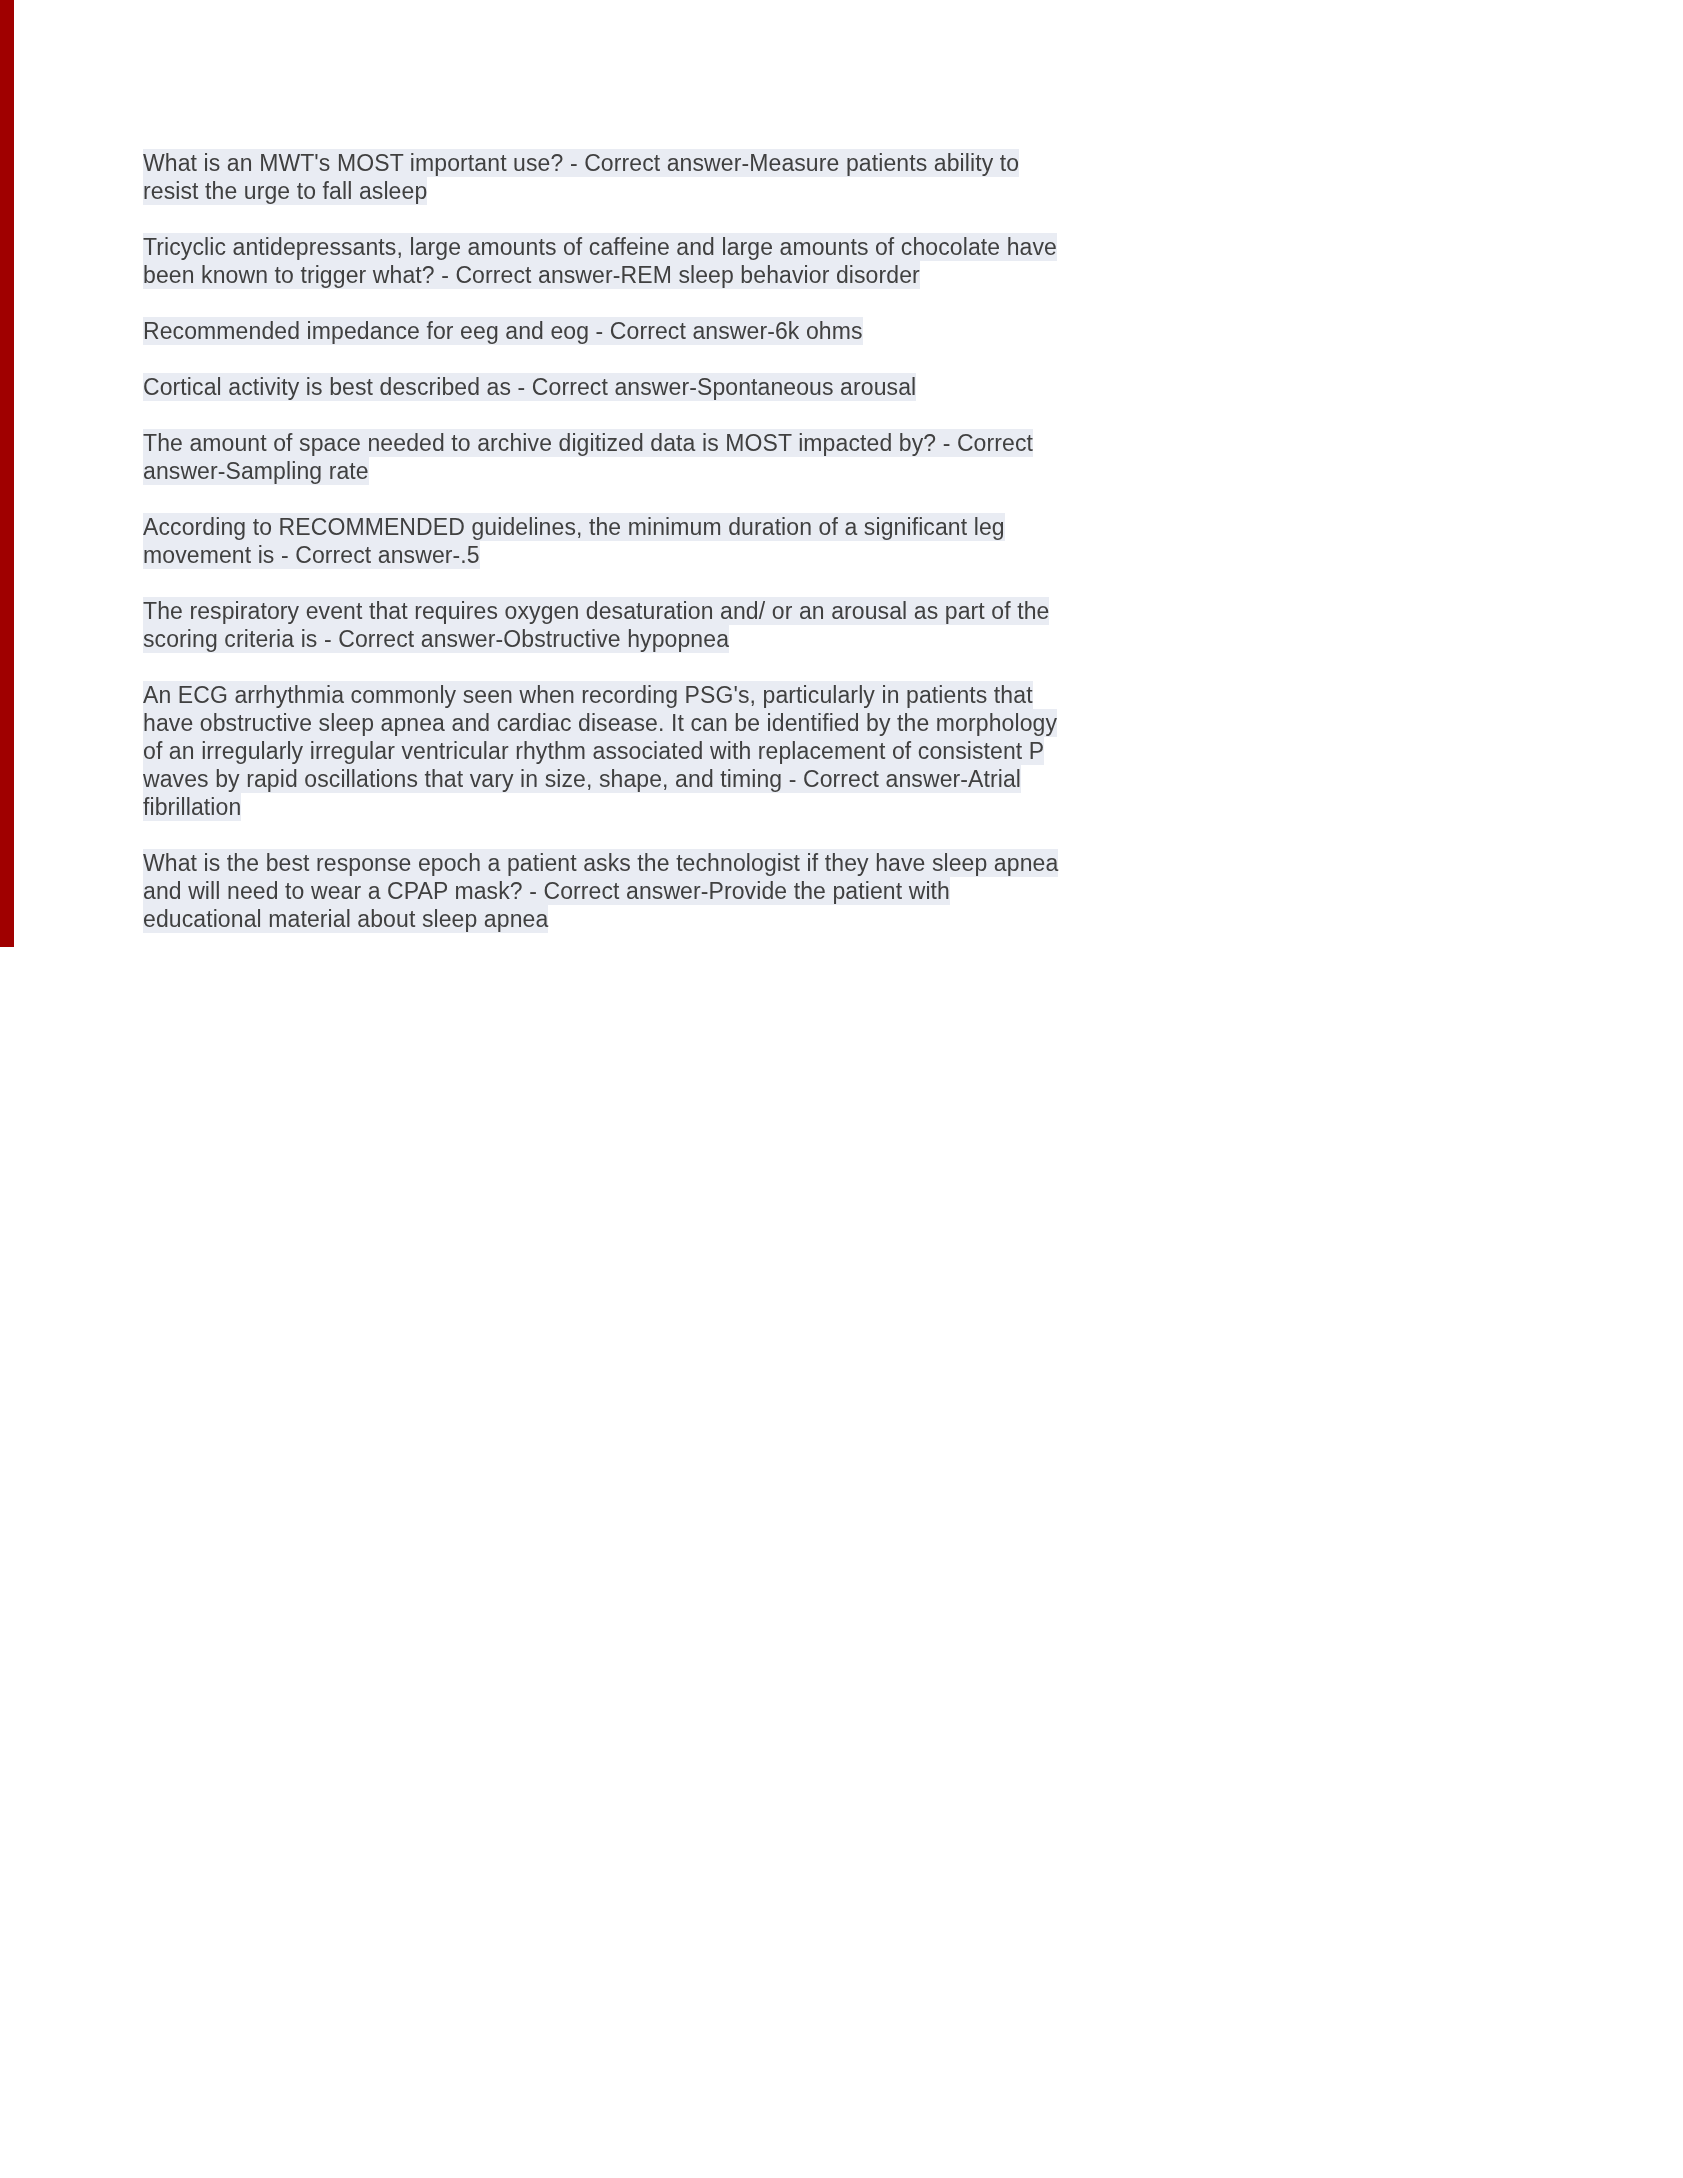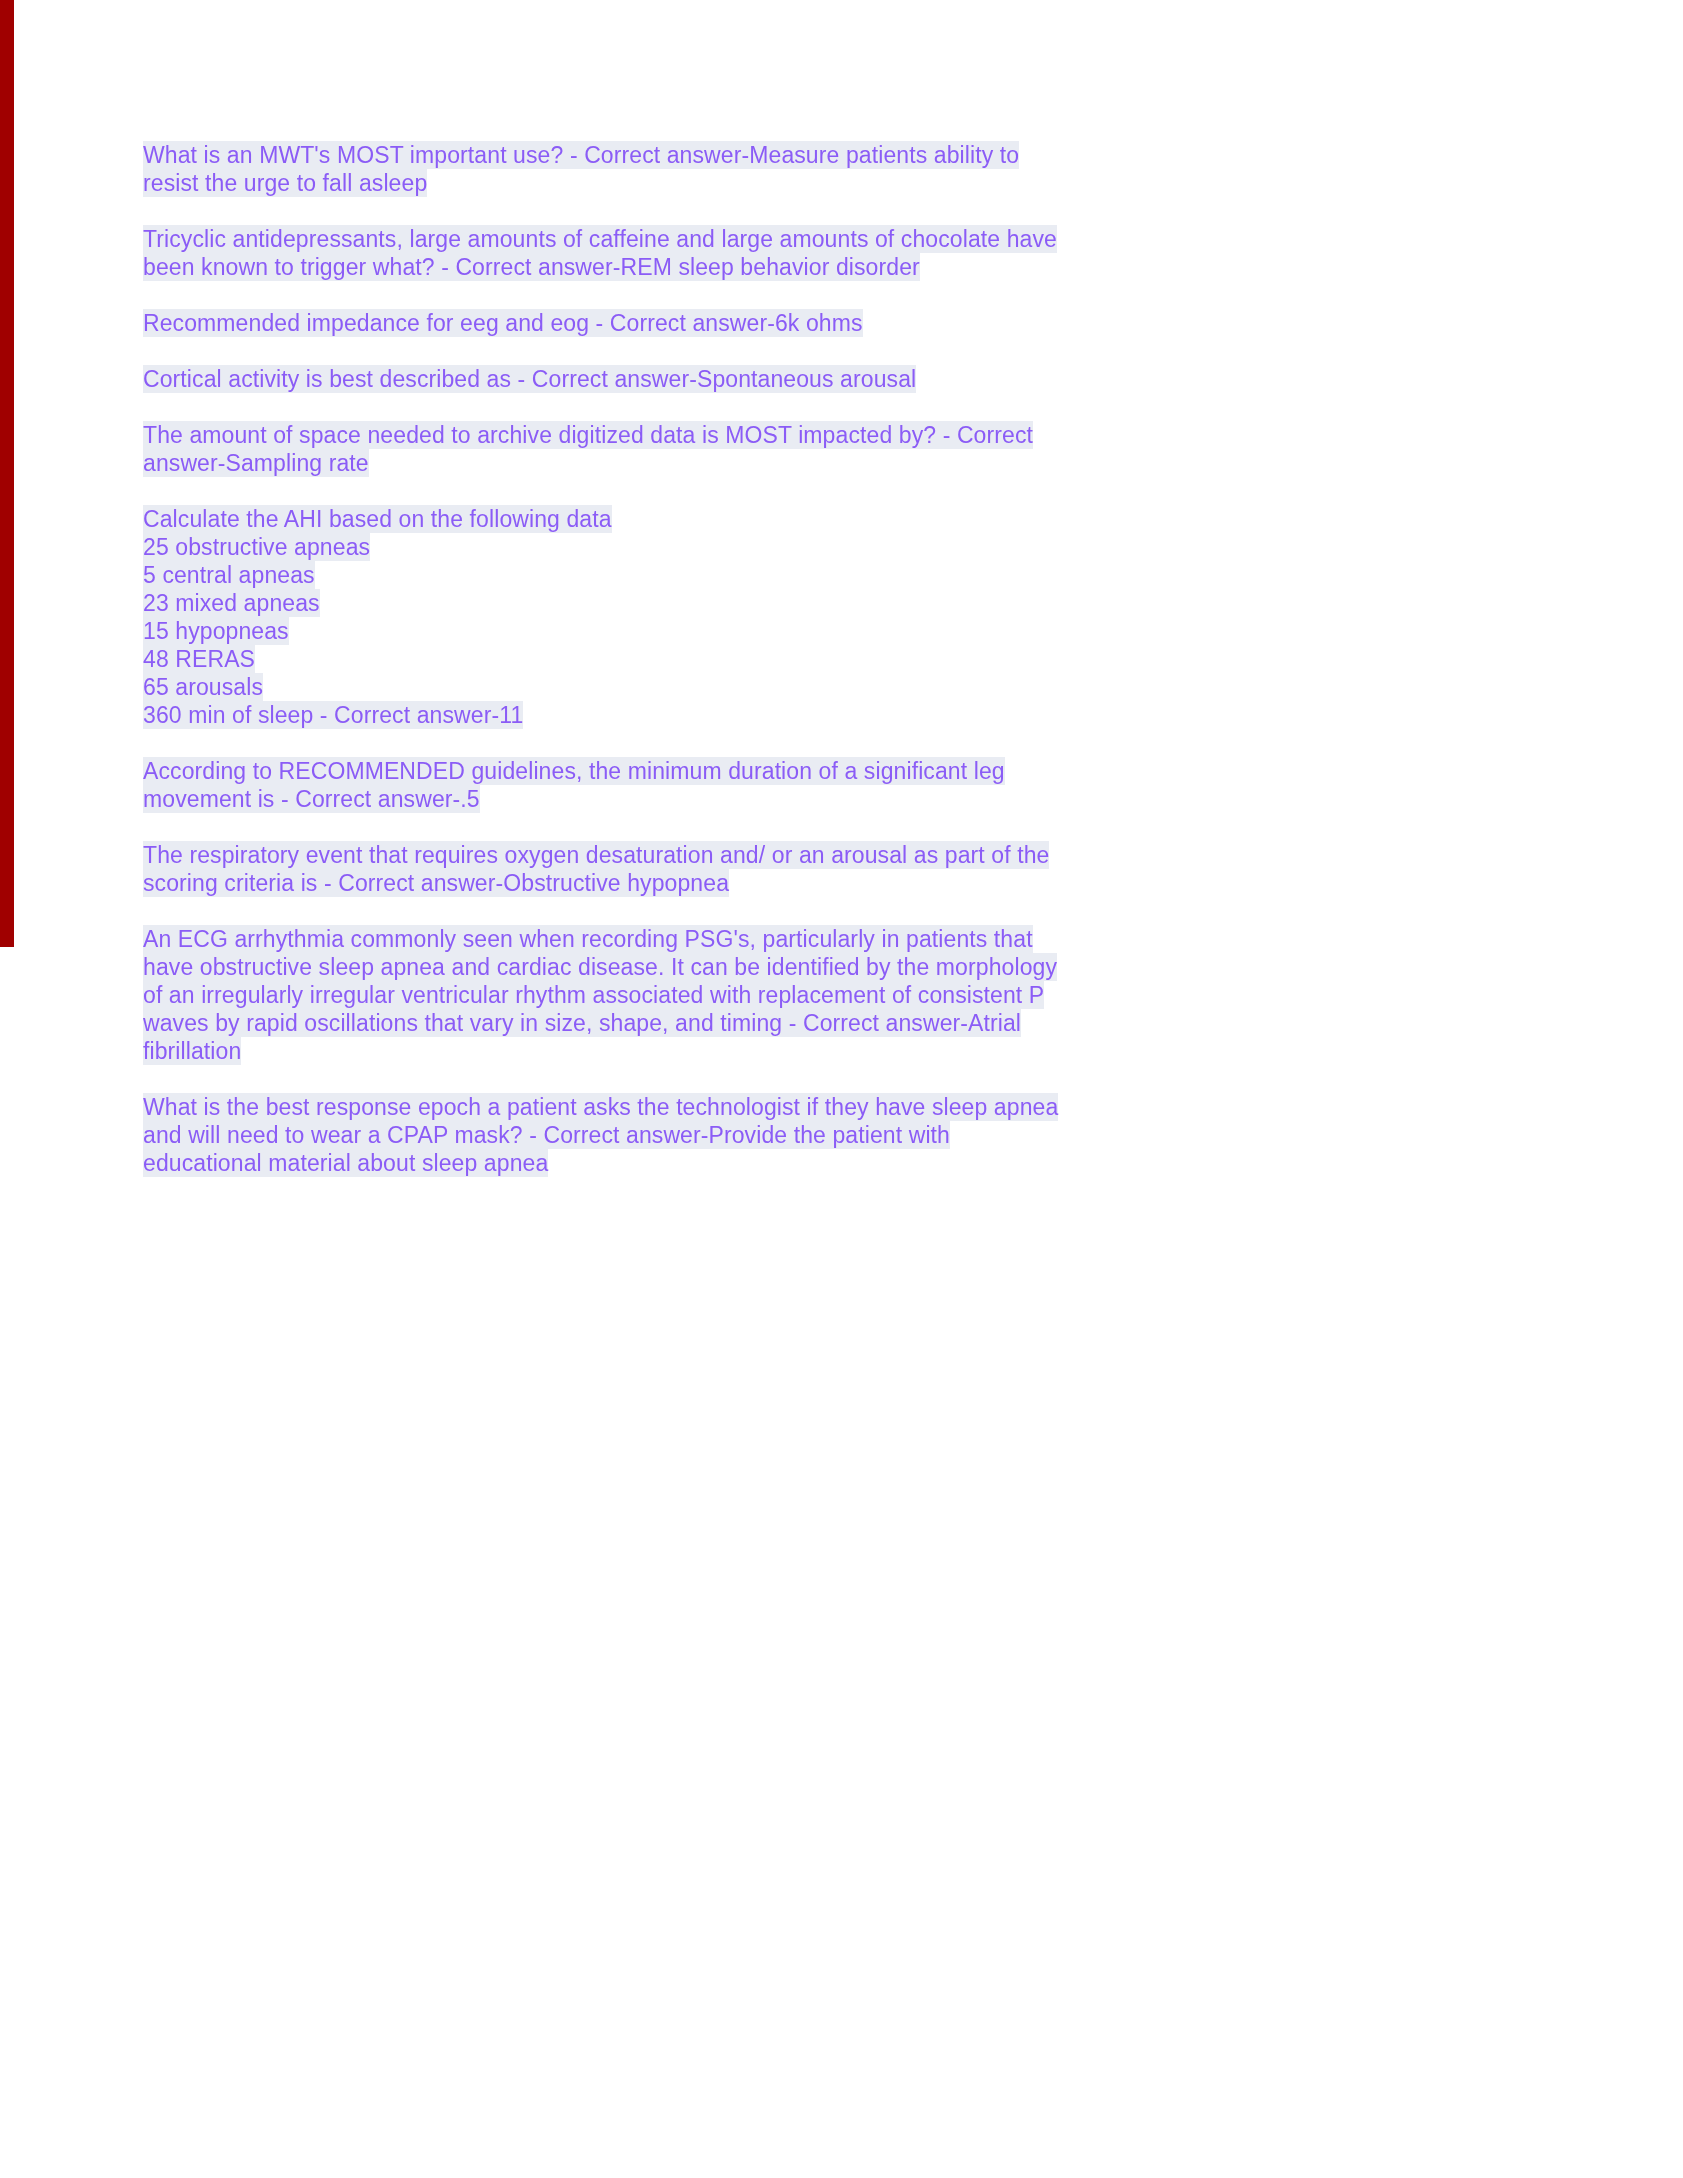--- a/index.html
+++ b/index.html
@@ -23,24 +23,24 @@
     height: 947px;
     background: #a00000;
   }
   .content {
     position: absolute;
     left: 143px;
     top: 141px;
     width: 919px;
   }
   p.para {
-    margin: 0 0 28px 0;
+    margin: 8px 0 28px 0;
     font-size: 23px;
     line-height: 28px;
-    color: #8b5cf6;
+    color: #404040;
     letter-spacing: 0.1px;
   }
   p.para .hl {
     background: #e9ecf3;
     white-space: pre-line;
     padding: 1px 0;
     box-decoration-break: clone;
     -webkit-box-decoration-break: clone;
   }
 </style>
@@ -49,27 +49,19 @@
 
 <div class="page">
   <div class="accent-bar"></div>
 
   <div class="content">
     <p class="para"><span class="hl">What is an MWT's MOST important use? - Correct answer-Measure patients ability to resist the urge to fall asleep</span></p>
     <p class="para"><span class="hl">Tricyclic antidepressants, large amounts of caffeine and large amounts of chocolate have been known to trigger what? - Correct answer-REM sleep behavior disorder</span></p>
     <p class="para"><span class="hl">Recommended impedance for eeg and eog - Correct answer-6k ohms</span></p>
     <p class="para"><span class="hl">Cortical activity is best described as - Correct answer-Spontaneous arousal</span></p>
     <p class="para"><span class="hl">The amount of space needed to archive digitized data is MOST impacted by? - Correct answer-Sampling rate</span></p>
-    <p class="para"><span class="hl">Calculate the AHI based on the following data
-25 obstructive apneas
-5 central apneas
-23 mixed apneas
-15 hypopneas
-48 RERAS
-65 arousals
-360 min of sleep - Correct answer-11</span></p>
     <p class="para"><span class="hl">According to RECOMMENDED guidelines, the minimum duration of a significant leg movement is - Correct answer-.5</span></p>
     <p class="para"><span class="hl">The respiratory event that requires oxygen desaturation and/ or an arousal as part of the scoring criteria is - Correct answer-Obstructive hypopnea</span></p>
     <p class="para"><span class="hl">An ECG arrhythmia commonly seen when recording PSG's, particularly in patients that have obstructive sleep apnea and cardiac disease. It can be identified by the morphology of an irregularly irregular ventricular rhythm associated with replacement of consistent P waves by rapid oscillations that vary in size, shape, and timing - Correct answer-Atrial fibrillation</span></p>
     <p class="para"><span class="hl">What is the best response epoch a patient asks the technologist if they have sleep apnea and will need to wear a CPAP mask? - Correct answer-Provide the patient with educational material about sleep apnea</span></p>
   </div>
 </div>
 
 
 </body></html>

